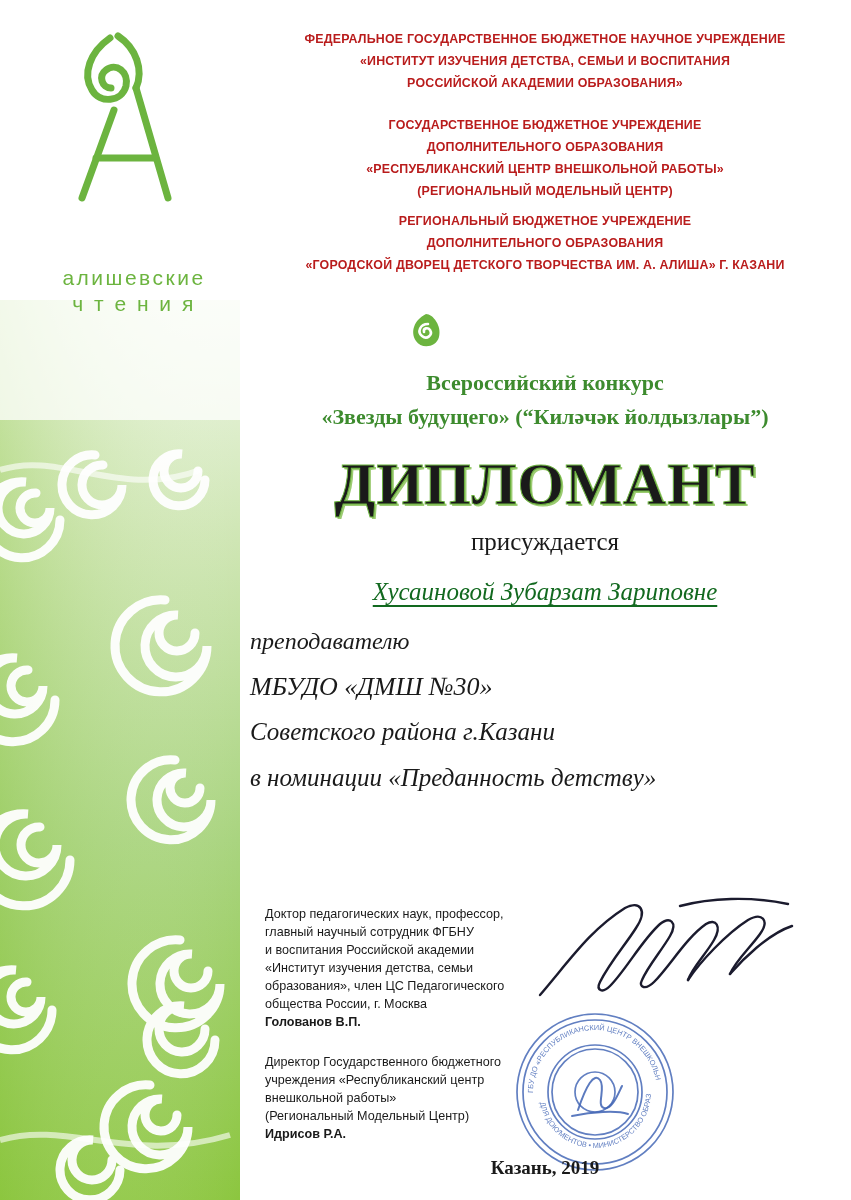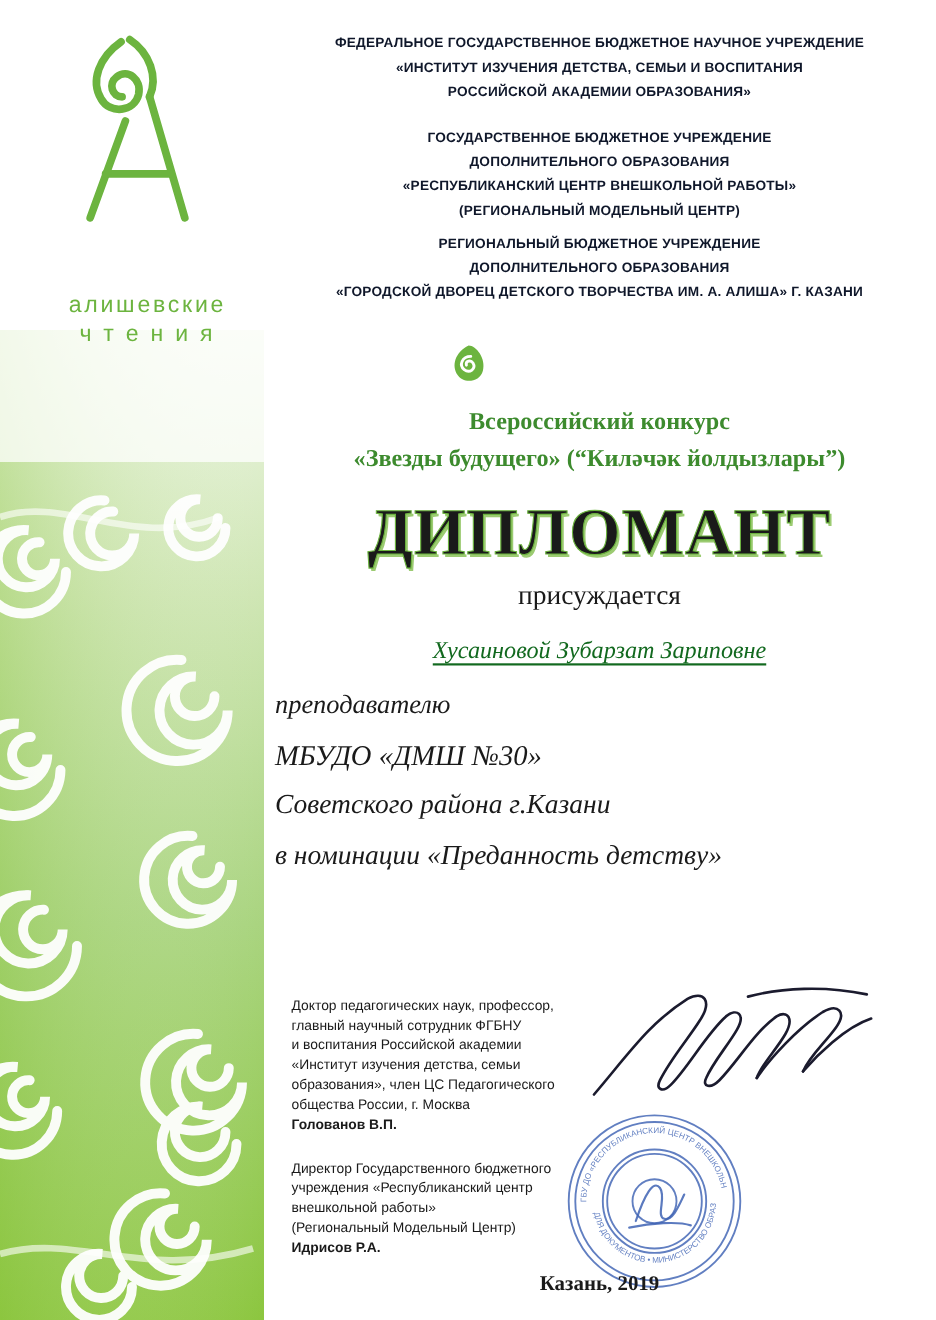--- a/index.html
+++ b/index.html
@@ -49,21 +49,21 @@
     font-weight: 400;
     margin-top: 47px;
   }
 
   
   .org {
     position: absolute;
     left: 255px;
     width: 580px;
     text-align: center;
-    color: #0f172a;
+    color: #b91c1c;
     font-weight: bold;
     font-size: 12.4px;
     line-height: 22px;
     letter-spacing: 0.2px;
   }
   #org1 { top: 28px; }
   #org2 { top: 114px; }
   #org3 { top: 210px; }
 
   
@@ -119,21 +119,21 @@
   }
 
   .recipient {
     position: absolute;
     left: 250px;
     width: 590px;
     top: 578px;
     text-align: center;
     font-family: "Liberation Serif", serif;
     font-style: italic;
-    font-size: 22px;
+    font-size: 25px;
     color: #12691f;
     text-decoration: underline;
     text-underline-offset: 5px;
   }
 
   .detail {
     position: absolute;
     left: 250px;
     width: 590px;
     font-family: "Liberation Serif", serif;

